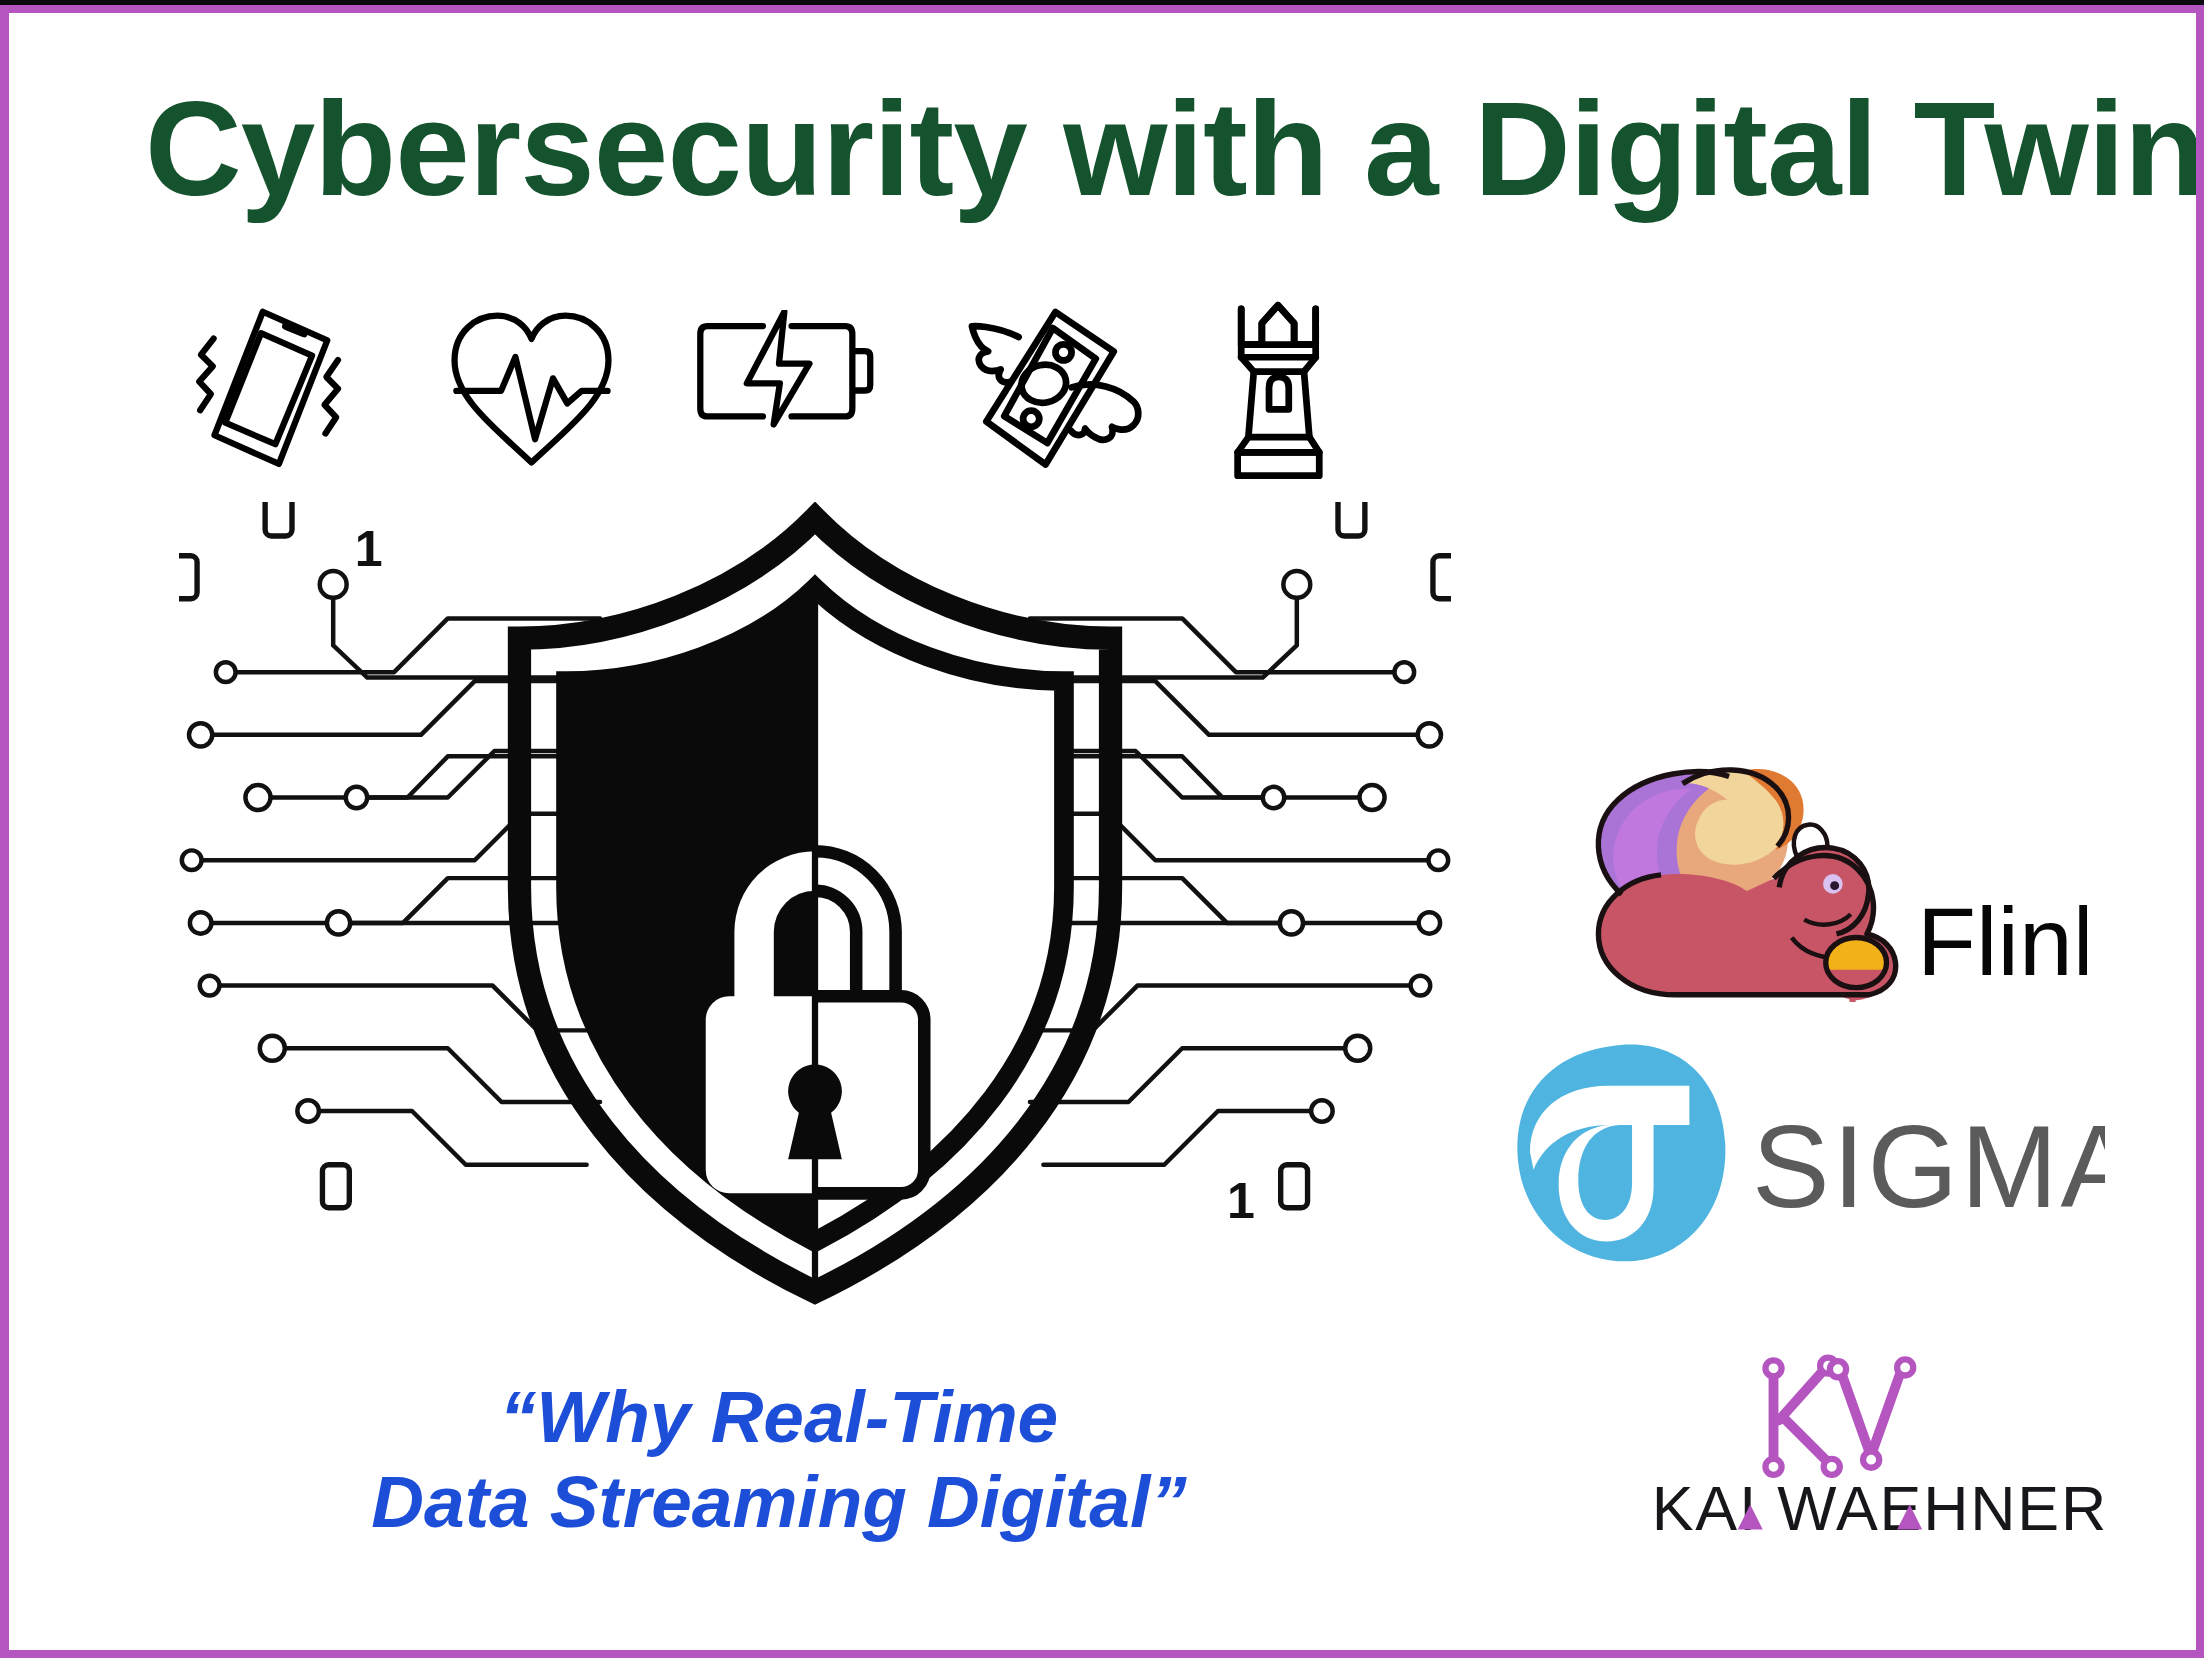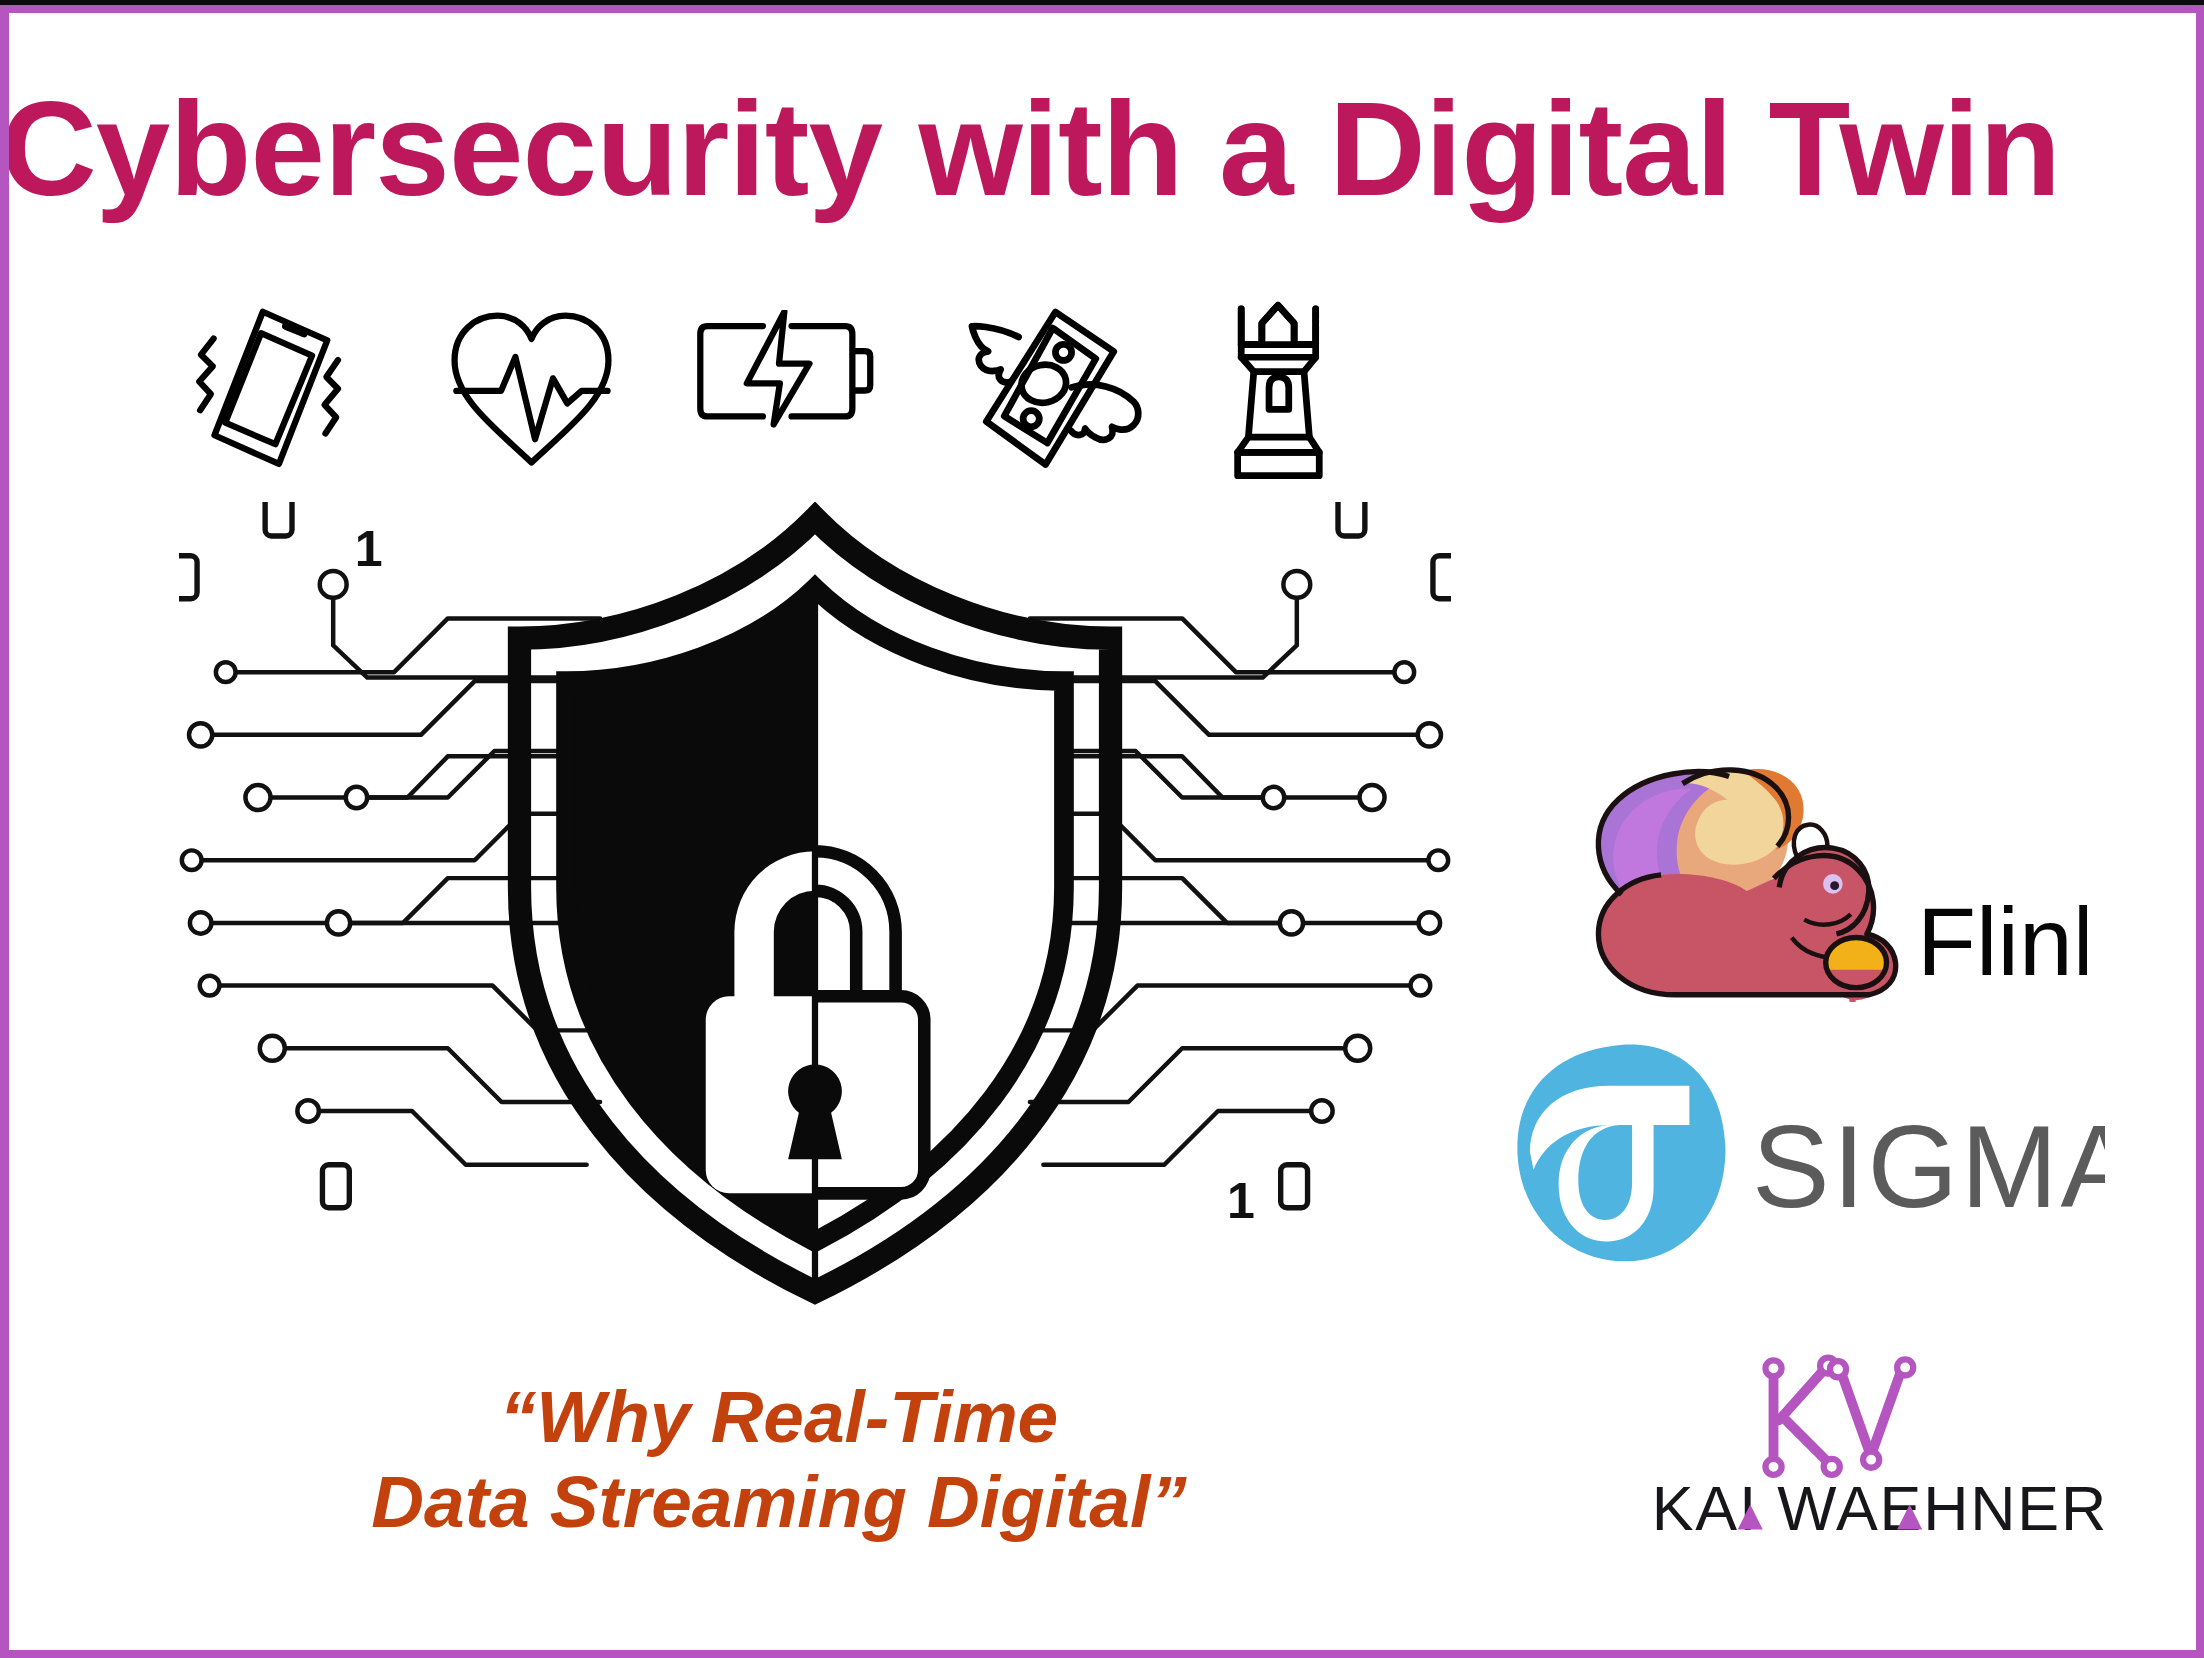--- a/index.html
+++ b/index.html
@@ -14,23 +14,23 @@
   
   .top-strip{position:absolute;left:0;top:0;width:100%;height:4.5px;background:#0b0b0f;z-index:6;}
   
   .frame{
     position:absolute;left:0;top:3.6px;right:0;bottom:0;
     border:9.9px solid #b455c0;box-sizing:border-box;pointer-events:none;z-index:5;
   }
 
   
   .title{
-    position:absolute;left:0;right:0;top:82px;text-align:left;
+    position:absolute;left:0;right:0;top:82px;text-align:right;
     font-size:134px;line-height:1;font-weight:700;letter-spacing:-0.9px;
-    color:#be185d;white-space:nowrap;
+    color:#14532d;white-space:nowrap;
   }
 
   
   .icon-row{
     position:absolute;left:193px;top:296px;width:1272px;height:188px;
     display:flex;align-items:center;justify-content:flex-start;gap:70px;
   }
   .ic{flex:0 0 auto;display:block;}
 
   
@@ -40,21 +40,21 @@
   
   .logos{position:absolute;left:1469px;top:484px;width:645px;height:833px;}
   .logo{position:absolute;}
   .logo-kafka{left:49px;top:0px;}
   .logo-flink{left:99px;top:260px;}
   .logo-sigma{left:9px;top:546px;}
 
   
   .quote{
     position:absolute;left:125px;top:1375px;width:1308px;text-align:center;
-    color:#c2410c;font-style:italic;font-weight:700;
+    color:#1d4ed8;font-style:italic;font-weight:700;
     font-size:73px;line-height:1.16;
   }
   .quote .l2{display:block;}
 
   
   .kw{position:absolute;left:1648px;top:1354px;width:466px;height:206px;}
   .kw svg{display:block;}
 </style>
 </head>
 <body>

